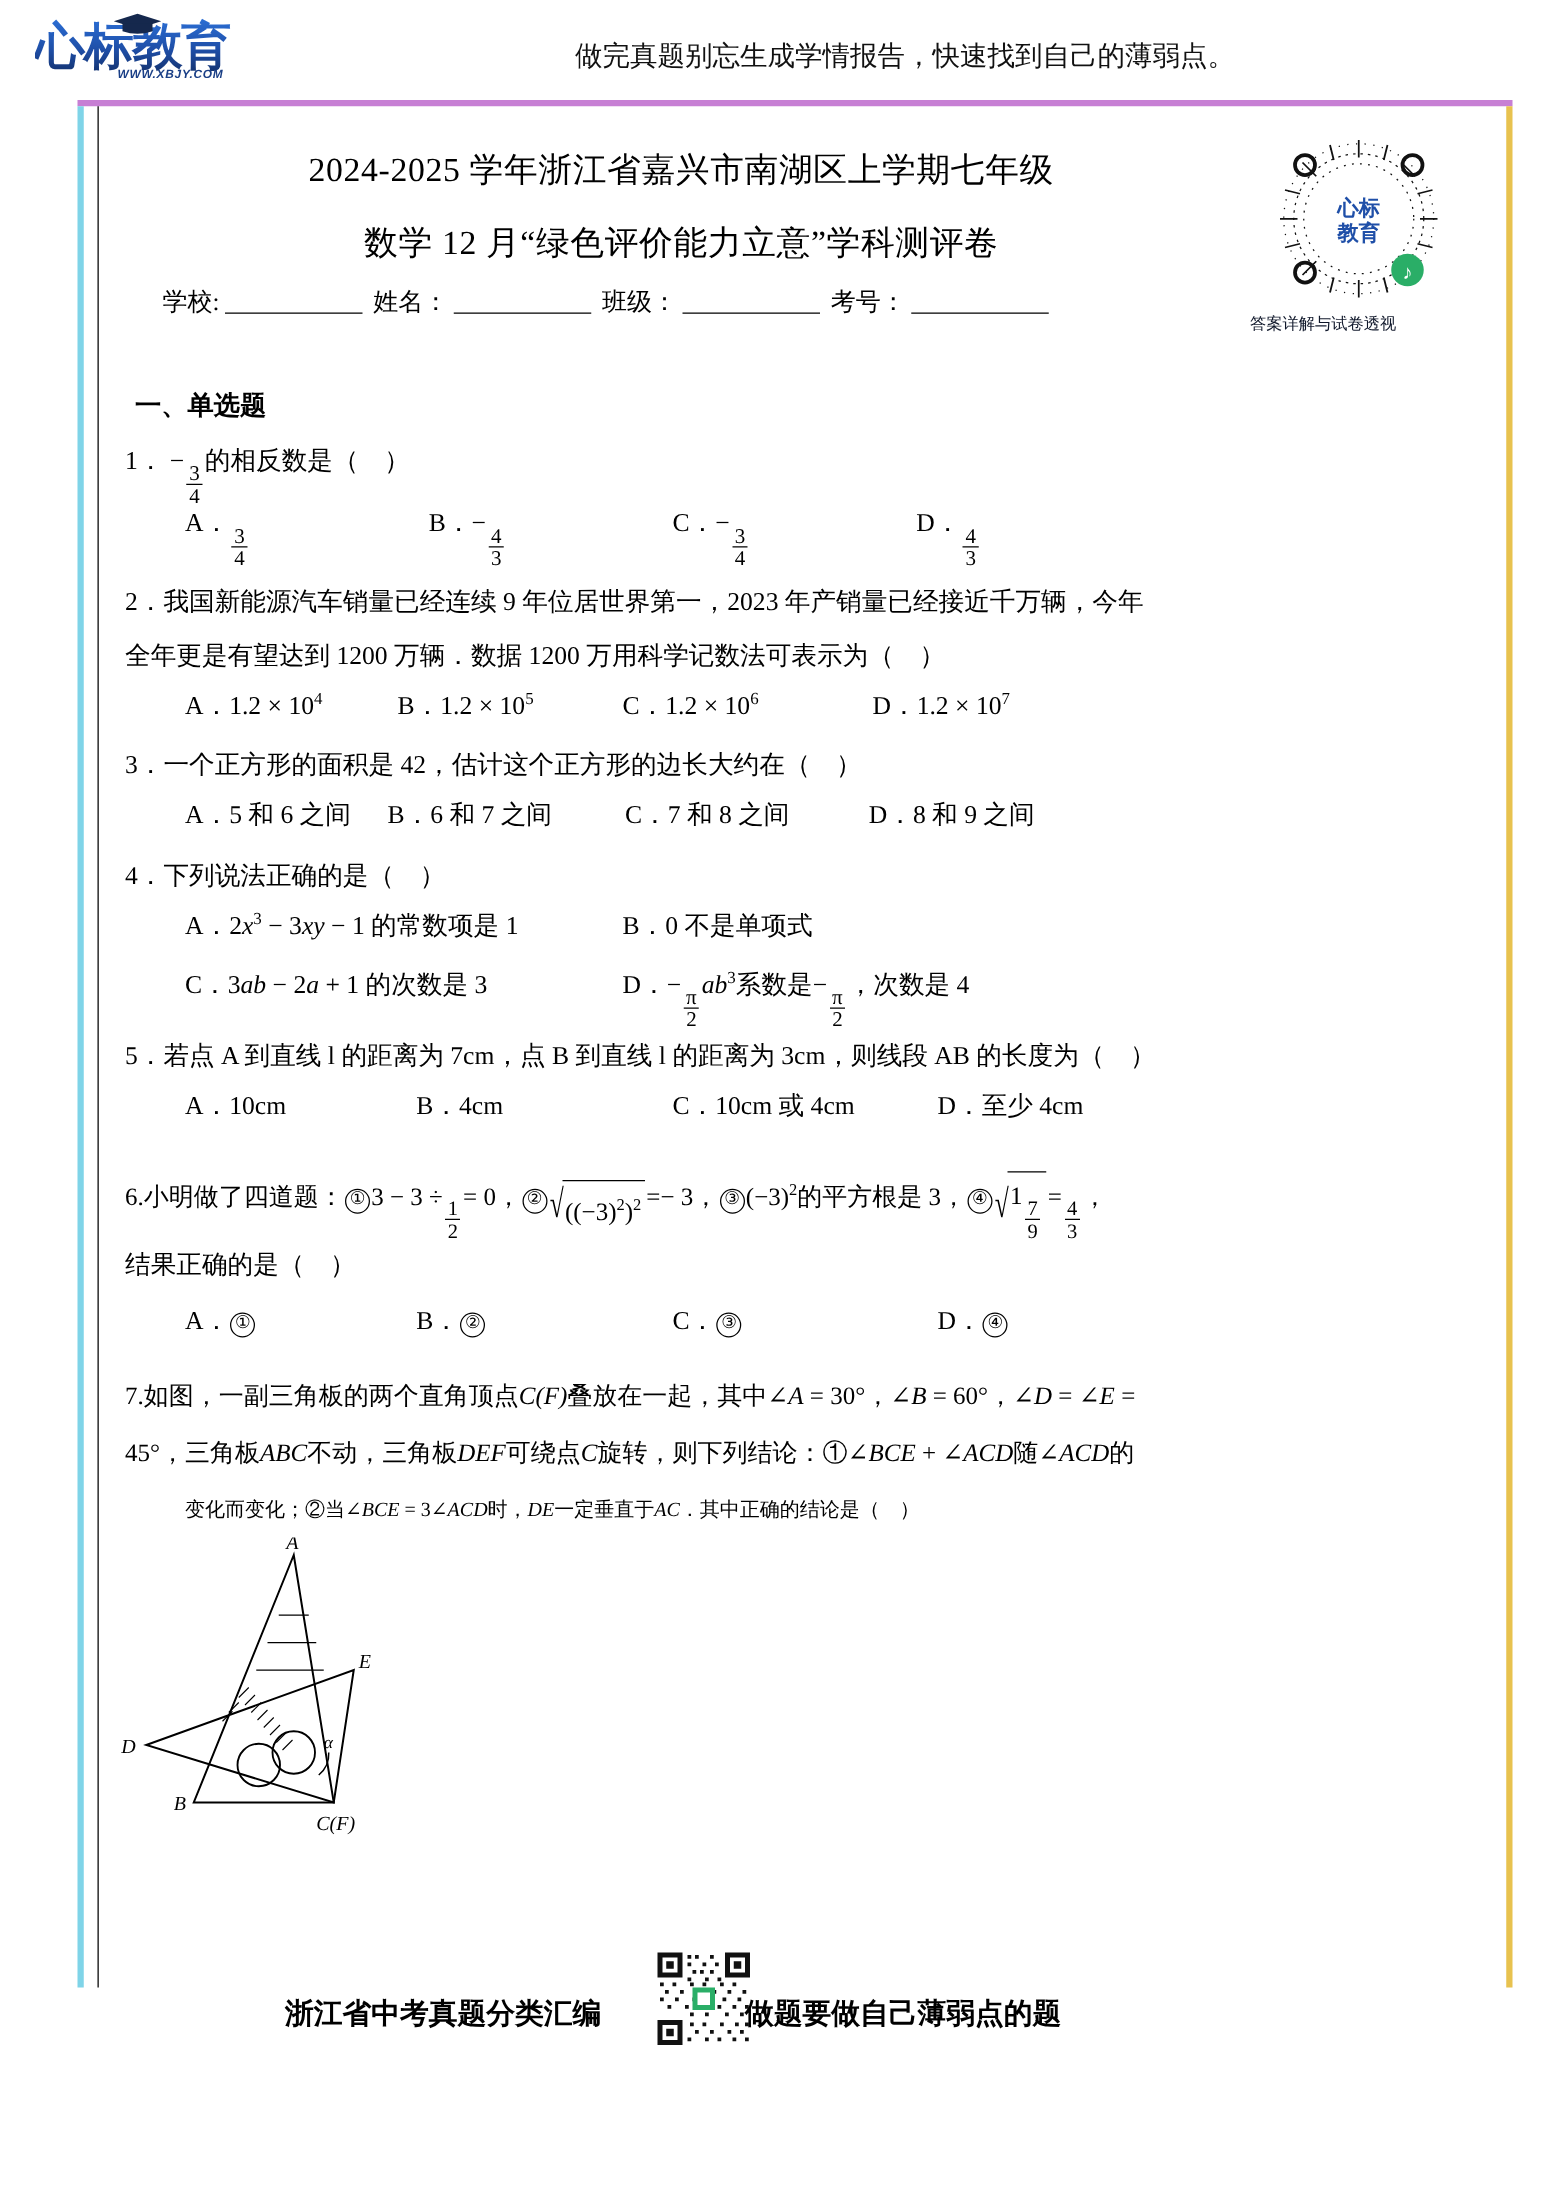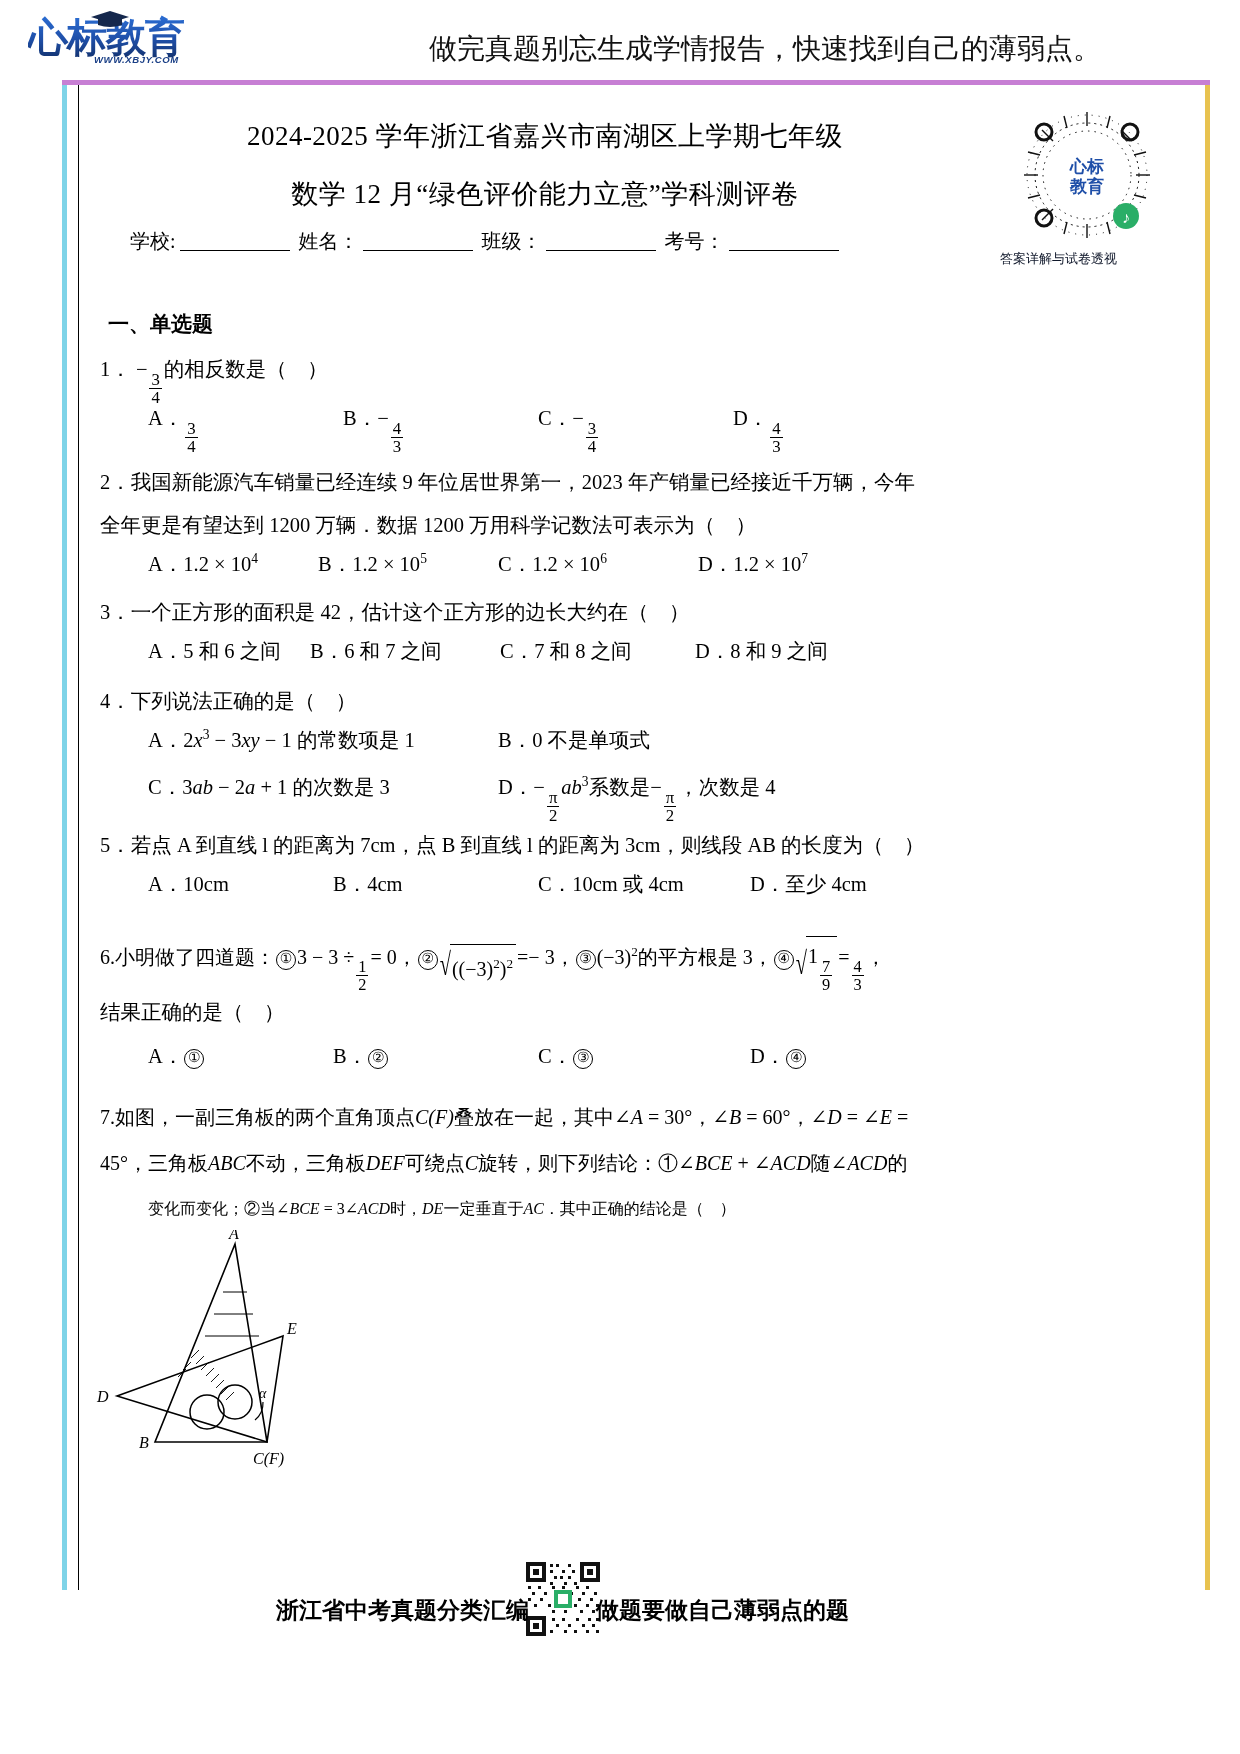--- a/index.html
+++ b/index.html
@@ -28,23 +28,23 @@
   .logo-cap{
     position:absolute;left:62px;top:-4px;width:40px;height:18px;
   }
   .logo-url{
     position:absolute;left:66px;top:40px;
     font-family:"Liberation Sans","DejaVu Sans",sans-serif;
     font-size:9.5px;font-style:italic;font-weight:bold;color:#1a3f86;
     letter-spacing:.6px;
   }
   .slogan{
-    position:absolute;left:429px;top:30px;width:770px;
+    position:absolute;left:460px;top:30px;width:770px;
     font-family:Liberation Sans, sans-serif;
-    font-size:28px;color:#111;white-space:nowrap;
+    font-size:22px;color:#111;white-space:nowrap;
   }
   
   .frame-top{
     position:absolute;left:62px;top:80px;width:1148px;height:5px;
     background:#c77fd4;
   }
   .frame-left{
     position:absolute;left:62px;top:85px;width:5px;height:1505px;
     background:#7fd4e8;
   }
@@ -109,21 +109,21 @@
   }
   .circ{
     display:inline-block;border:1.2px solid #000;border-radius:50%;
     width:18px;height:18px;line-height:16px;text-align:center;
     font-size:14px;vertical-align:1px;margin:0 1px;
   }
   
   .footer-left{
     position:absolute;left:228px;top:1595px;
     font-family:"Liberation Sans","DejaVu Sans",sans-serif;
-    font-weight:bold;font-size:23px;white-space:nowrap;margin-left:48px;
+    font-weight:bold;font-size:23px;white-space:nowrap;
   }
   .footer-right{
     position:absolute;left:596px;top:1595px;
     font-family:Liberation Sans, sans-serif;
     font-weight:bold;font-size:23px;white-space:nowrap;
   }
   .footer-qr{position:absolute;left:524px;top:1560px;width:78px;height:78px;}
   .figure{position:absolute;left:95px;top:1230px;width:330px;height:240px;}
 </style>
 </head>

